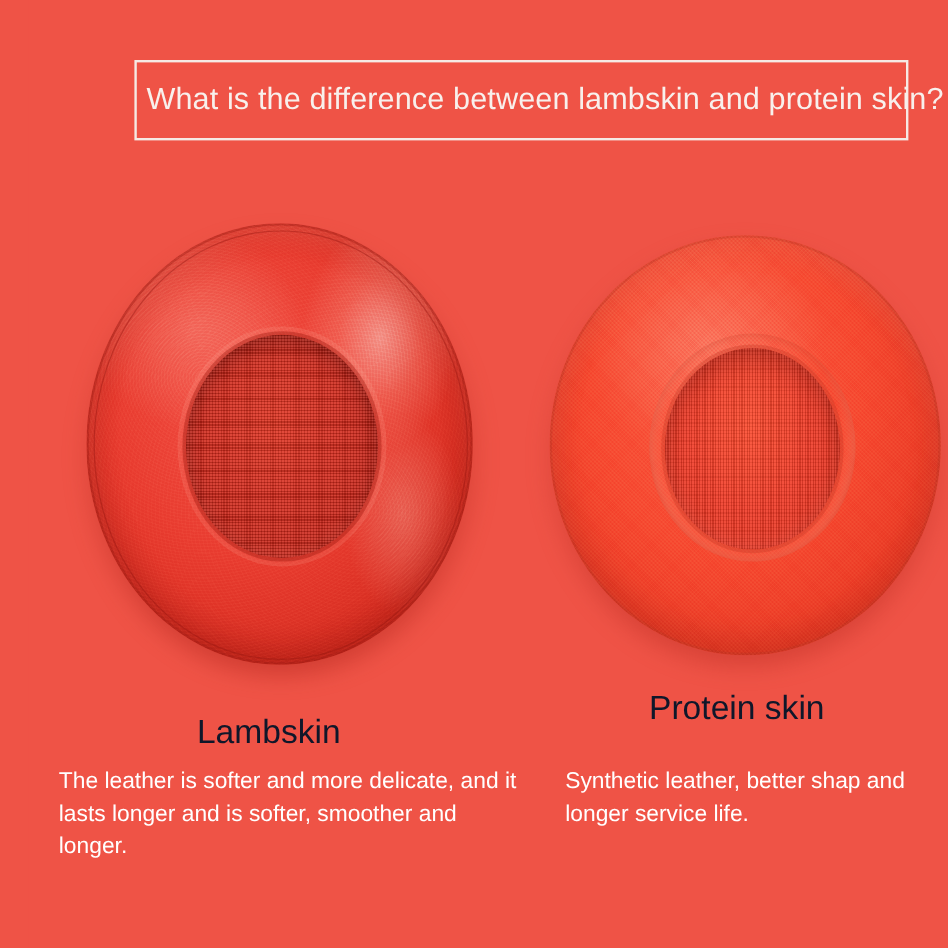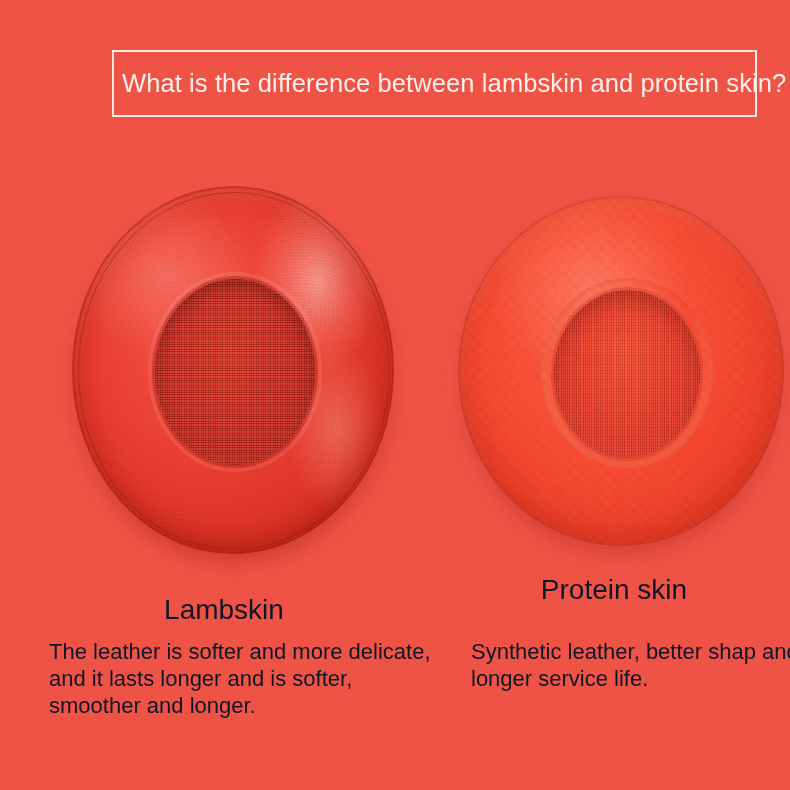--- a/index.html
+++ b/index.html
@@ -220,22 +220,22 @@
     color: #0f172a;
     font-size: 28px;
     text-align: center;
     white-space: nowrap;
   }
   #heading-left  { left: 0px;   top: 594px; width: 400px; }
   #heading-right { left: 390px; top: 574px; width: 400px; }
 
   .col-body {
     position: absolute;
-    color: #0f172a;
-    font-size: 22px;
+    color: #ffffff;
+    font-size: 19px;
     line-height: 27px;
   }
   #body-left  { left: 25px;  top: 638px; width: 390px; }
   #body-right { left: 447px; top: 638px; width: 330px; }
 </style>
 </head>
 <body>
 
 <div id="stage">
 

